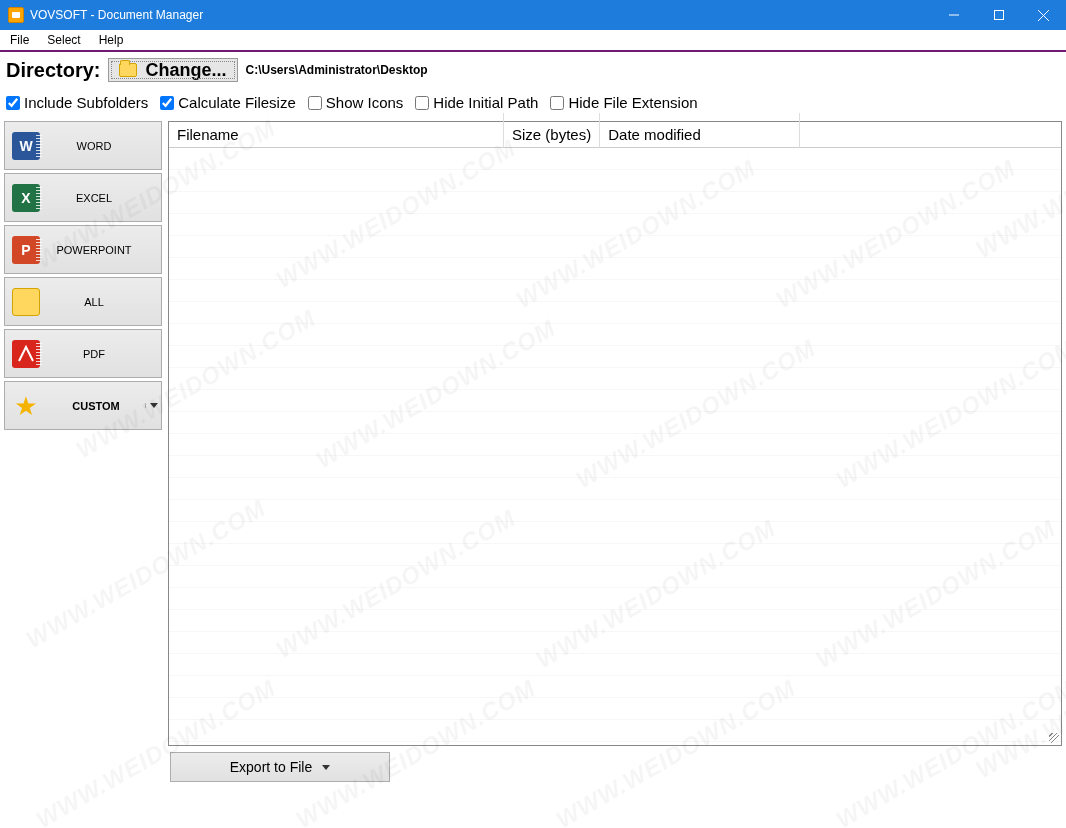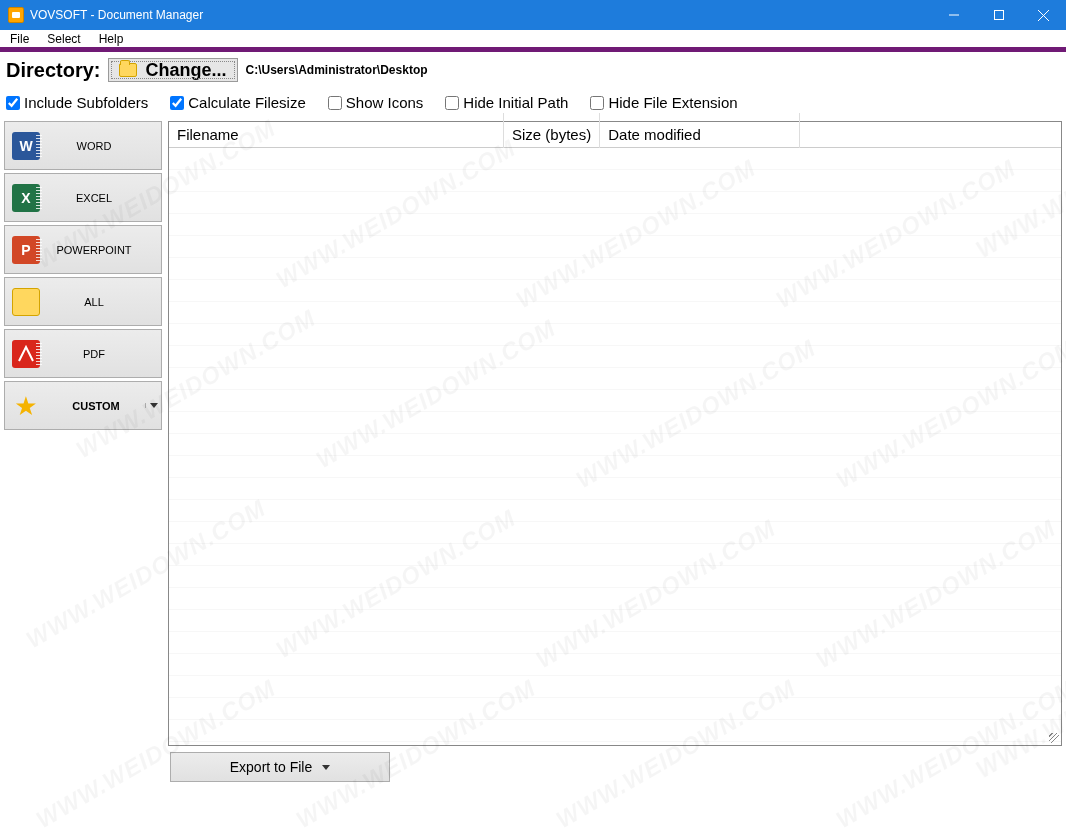--- a/index.html
+++ b/index.html
@@ -36,21 +36,21 @@
   .winbtns { margin-left: auto; display: flex; height: 100%; }
   .winbtn {
     width: 45px;
     display: flex; align-items: center; justify-content: center;
     color: #fff; font-size: 12px;
   }
   .winbtn svg { stroke: #fff; stroke-width: 1; fill: none; }
   .menubar {
     height: 22px;
     background: #ffffff;
-    border-bottom: 5px solid #701a75;
+    border-bottom: 2px solid #701a75;
     display: flex; align-items: center;
     padding-left: 6px;
     gap: 10px;
     font-size: 12px;
   }
   .menubar span { padding: 2px 4px; }
   .dirrow {
     display: flex; align-items: center;
     padding: 6px 4px 6px 4px;
     gap: 8px;
@@ -77,21 +77,21 @@
     border: 1px solid #d4a400;
     border-radius: 2px;
     position: relative;
   }
   .folder-icon::before{
     content:""; position:absolute; top:-4px; left:0; width:8px; height:4px; background:#ffd75e; border:1px solid #d4a400; border-bottom:none; border-radius:2px 2px 0 0;
   }
   .pathtext { font-size: 12px; color: #000; }
   .optsrow {
     display: flex; align-items: center;
-    gap: 22px;
+    gap: 12px;
     padding: 6px 4px 10px 6px;
     font-size: 15px;
   }
   .optsrow label { display: flex; align-items: center; gap: 4px; }
   .optsrow input[type=checkbox]{ width:14px; height:14px; }
   .mainarea {
     display: flex;
     height: 625px;
     padding: 0 4px;
     gap: 6px;

